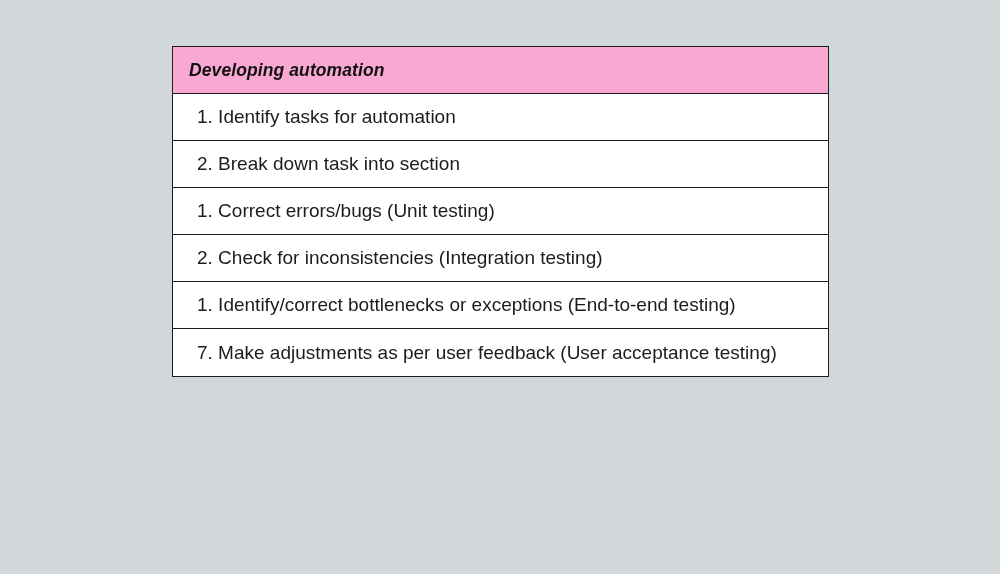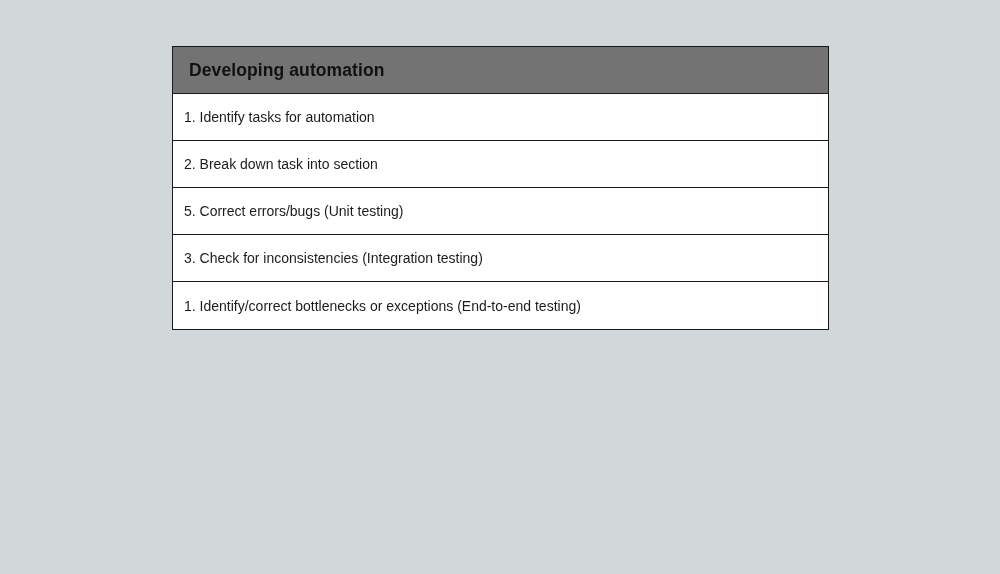--- a/index.html
+++ b/index.html
@@ -16,58 +16,62 @@
   .steps-table {
     position: absolute;
     left: 172px;
     top: 46px;
     width: 657px;
     border: 1px solid #1b1b1b;
     background: #ffffff;
   }
   .table-header {
     height: 47px;
-    background: #737373;
+    background: #f9a8d4;
     display: flex;
     align-items: center;
     padding: 0 16px;
     font-size: 17.5px;
     font-weight: bold;
     color: #111111;
     border-bottom: 1px solid #1b1b1b;
     letter-spacing: 0.1px;
+    font-style: italic;
   }
   .table-row {
     height: 47px;
     background: #ffffff;
     display: flex;
     align-items: center;
-    padding: 0 11px;
-    font-size: 14px;
+    padding: 0 24px;
+    font-size: 19px;
     color: #1c1c1c;
     border-bottom: 1px solid #1b1b1b;
   }
   .table-row:last-child {
     border-bottom: none;
   }
 </style>
 </head>
 <body>
 
 <div class="steps-table">
   <div class="table-header">Developing automation</div>
 
   <div class="table-row">
     <span>1. Identify tasks for automation</span>
   </div>
   <div class="table-row">
     <span>2. Break down task into section</span>
   </div>
   <div class="table-row">
-    <span>5. Correct errors/bugs (Unit testing)</span>
+    <span>1. Correct errors/bugs (Unit testing)</span>
   </div>
   <div class="table-row">
-    <span>3. Check for inconsistencies (Integration testing)</span>
+    <span>2. Check for inconsistencies (Integration testing)</span>
   </div>
   <div class="table-row">
     <span>1. Identify/correct bottlenecks or exceptions (End-to-end testing)</span>
   </div>
+  <div class="table-row">
+    <span>7. Make adjustments as per user feedback (User acceptance testing)</span>
+  </div>
 </div>
 
 </body></html>

